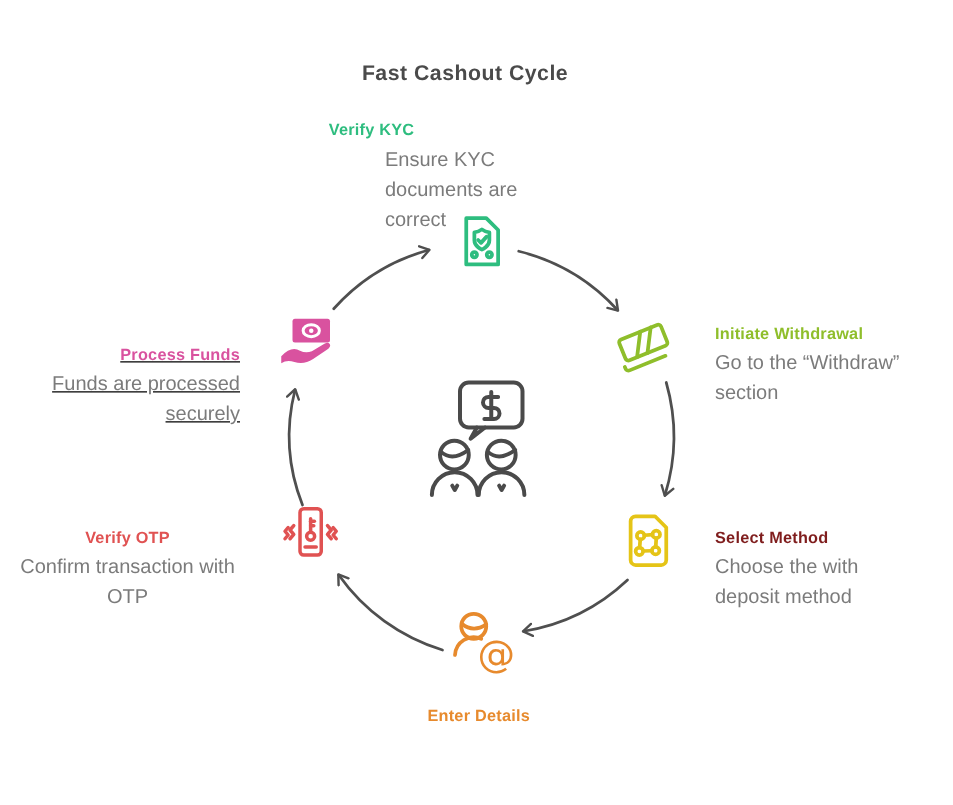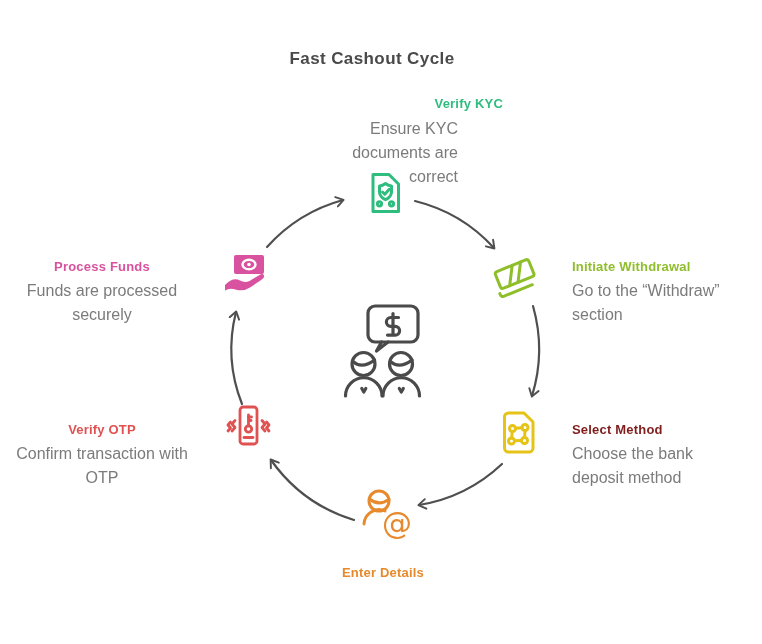--- a/index.html
+++ b/index.html
@@ -8,29 +8,29 @@
     font-family:"Liberation Sans", sans-serif; overflow:hidden;
   }
   .page-title {
     position:absolute; top:49px; left:0; width:744px; text-align:center;
     font-size:17px; font-weight:bold; color:#4A4A4A; letter-spacing:.4px;
   }
   .arrows { position:absolute; left:0; top:0; width:762px; height:644px; }
   .step { position:absolute; }
   .step h2 { margin:0; font-size:13px; font-weight:bold; letter-spacing:.2px; }
   .step p  { margin:5px 0 0; font-size:16px; color:#7B7B7B; line-height:1.5; }
-  .step-kyc      { left:263px; top:96px;  width:240px; text-align:right; }
+  .step-kyc      { left:263px; top:96px;  width:240px; text-align:left; }
   .step-kyc p    { width:150px; margin:6px auto 0; }
   .step-withdraw { left:572px; top:259px; width:185px; text-align:left; }
   .step-method   { left:572px; top:422px; width:185px; text-align:left; }
   .step-method p { width:128px; }
   .step-details  { left:283px; top:565px; width:200px; text-align:center; }
   .step-details p{ width:145px; margin:6px auto 0; }
   .step-otp      { left:12px;  top:422px; width:180px; text-align:center; }
-  .step-funds    { left:12px;  top:259px; width:180px; text-align:center; }
+  .step-funds    { left:12px;  top:276px; width:180px; text-align:right;text-decoration:underline; }
   .icon { position:absolute; line-height:0; }
   .icon-kyc      { left:362px; top:171px; }
   .icon-withdraw { left:490px; top:250px; }
   .icon-method   { left:495px; top:409px; }
   .icon-details  { left:360px; top:486px; }
   .icon-otp      { left:222px; top:404px; }
   .icon-funds    { left:221px; top:251px; }
   .icon-center   { left:341px; top:299px; }
 </style>
 </head>
@@ -110,21 +110,21 @@
       <circle cx="16.5" cy="32" r="3"></circle>
       <circle cx="29.5" cy="31.5" r="3"></circle>
       <path d="M20.5 19.2 L27 18.7"></path>
       <path d="M17.2 22.5 L16.7 29"></path>
       <path d="M30 21.5 L29.6 28.5"></path>
       <path d="M19.5 31.8 L26.5 31.6"></path>
     </svg>
   </span>
   <section class="step step-method">
     <h2 style="color: #7f1d1d;">Select Method</h2>
-    <p>Choose the bank deposit method</p>
+    <p>Choose the with deposit method</p>
   </section>
 
   <span class="icon icon-details">
     <svg width="56" height="56" viewBox="0 0 56 56" fill="none" stroke="#E78A2D" stroke-width="3" stroke-linecap="round" stroke-linejoin="round">
       <circle cx="19" cy="15" r="10"></circle>
       <path d="M9.5 13 q9 7.5 19.5 0.5"></path>
       <path d="M4 38 a15 15 0 0 1 21 -13"></path>
       <circle cx="37" cy="37" r="14.5" fill="#ffffff" stroke="none"></circle>
       <text x="37" y="47.5" text-anchor="middle" stroke="none" fill="#E78A2D" font-family="DejaVu Sans, sans-serif" font-size="30">@</text>
     </svg>

